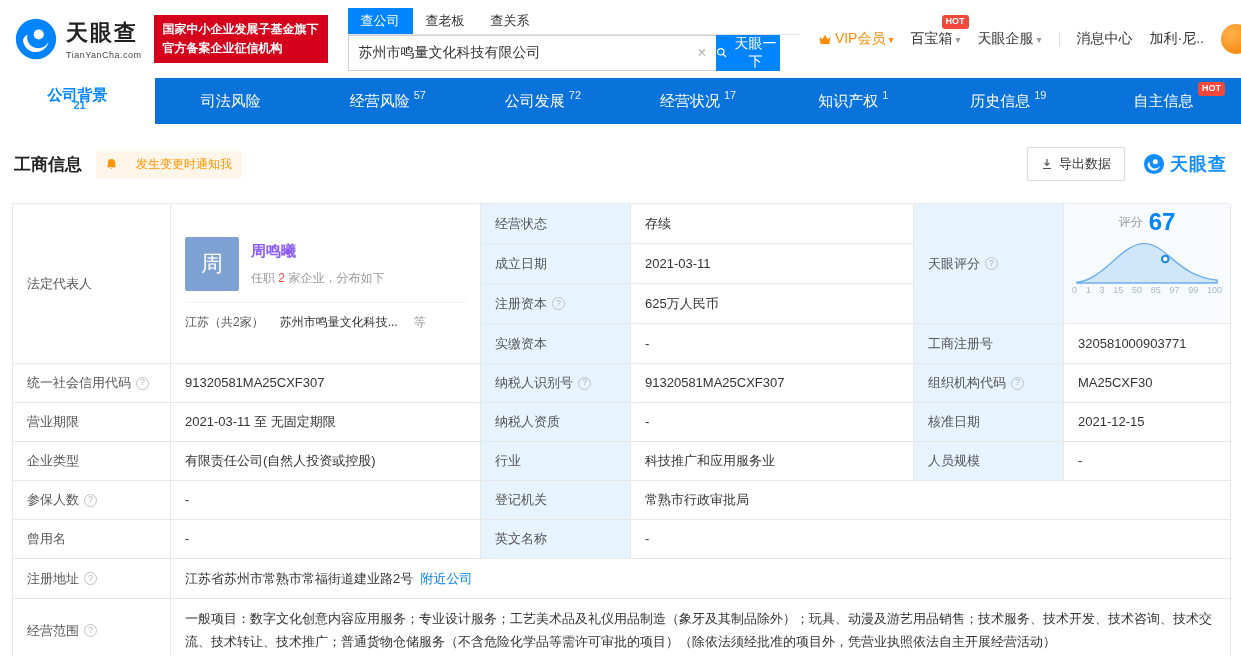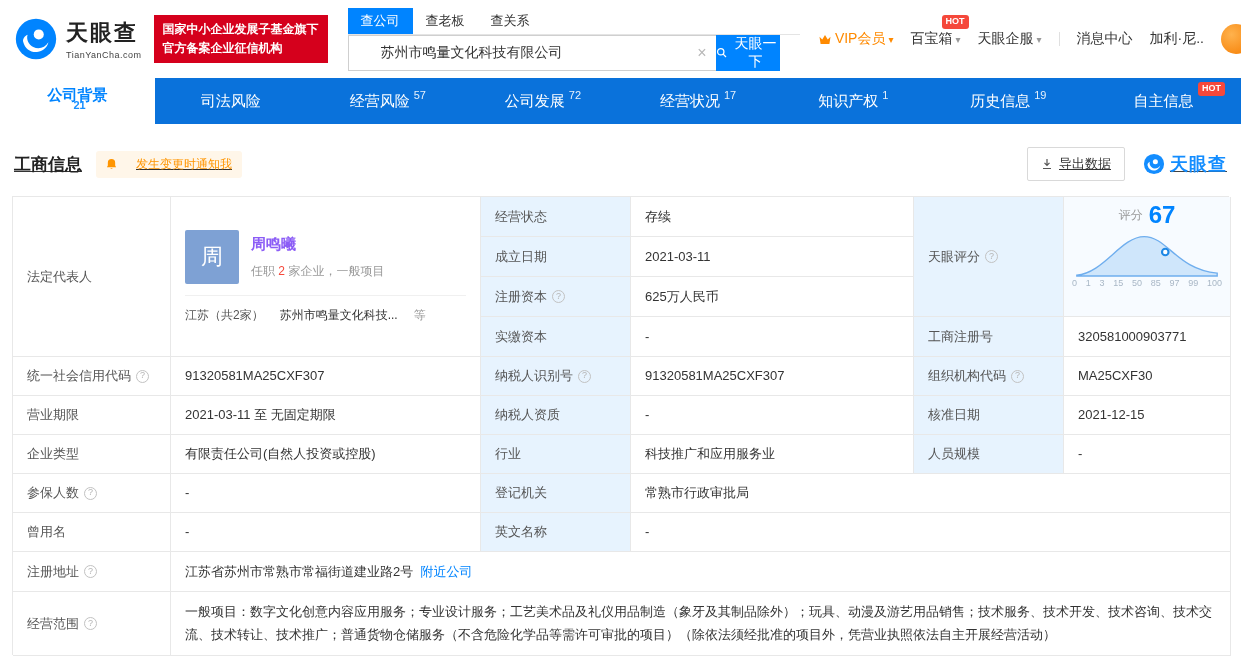--- a/index.html
+++ b/index.html
@@ -12,21 +12,21 @@
   .logo-title { font-size:22px; font-weight:bold; color:#222; letter-spacing:2px; }
   .logo-sub { font-size:9px; color:#444; letter-spacing:.5px; margin-top:2px; }
   .cert { background:#D5001C; color:#fff; font-size:12px; font-weight:bold; line-height:1.6;
     padding:5px 9px; margin-left:12px; white-space:nowrap; }
   .search-block { margin-left:20px; width:452px; }
   .search-tabs { display:flex; border-bottom:1px solid #E4E4E4; }
   .st { font-size:13px; color:#333; padding:4px 13px; cursor:pointer; }
   .st.active { background:#0084FF; color:#fff; }
   .search-row { display:flex; }
   .search-box { position:relative; width:368px; height:36px; border:1px solid #CFCFCF; border-right:none;
-    display:flex; align-items:center; background:#fff;padding-left:22px; }
+    display:flex; align-items:center; background:#fff; }
   .search-box input { border:none; outline:none; width:100%; height:100%; padding:0 30px 0 10px;
     font-size:14px; color:#333; font-family:inherit; }
   .clear-x { position:absolute; right:9px; color:#B8B8B8; font-size:16px; cursor:pointer; line-height:1; }
   .search-btn { width:64px; height:36px; background:#0084FF; color:#fff; border:none; font-size:14px;
     display:flex; align-items:center; justify-content:center; gap:5px; cursor:pointer; font-family:inherit; }
   .top-right { margin-left:auto; display:flex; align-items:center; gap:17px; font-size:14px; color:#333; }
   .tr-item { position:relative; cursor:pointer; white-space:nowrap; display:flex; align-items:center; gap:3px; }
   .vip { color:#FF8A00; }
   .caret { font-style:normal; font-size:10px; color:#999; }
   .vip .caret { color:#FF8A00; }
@@ -39,21 +39,21 @@
   
   .mainnav { display:flex; height:46px; background:#0A72DB; }
   .mtab { flex:1; display:flex; align-items:center; justify-content:center; color:#fff; font-size:15px;
     position:relative; cursor:pointer; }
   .mtab .cnt { font-size:11px; margin-left:4px; position:relative; top:-6px; opacity:.9; }
   .mtab.active { background:#fff; color:#0084FF; font-weight:bold;flex-direction:column; }
   .mtab .hot2 { position:absolute; top:4px; right:16px; background:#F5483B; color:#fff; font-size:9px;
     font-weight:bold; padding:1px 4px; border-radius:3px; line-height:1.3; }
 
   
-  .section-head { display:flex; align-items:center; margin:24px 14px 16px; height:32px;text-decoration:underline; }
+  .section-head { display:flex; align-items:center; margin:24px 14px 23px; height:32px; }
   .section-title { font-size:17px; font-weight:bold; color:#222; }
   .notify { margin-left:14px; background:#FFF6E9; color:#FF9500; font-size:12px; padding:5px 10px;
     border-radius:3px; display:flex; align-items:center; gap:19px; cursor:pointer; }
   .head-right { margin-left:auto; display:flex; align-items:center; gap:18px; }
   .export-btn { border:1px solid #D9D9D9; background:#fff; padding:7px 13px; font-size:13px; color:#333;
     display:flex; align-items:center; gap:6px; border-radius:2px; cursor:pointer; font-family:inherit; }
   .watermark { display:flex; align-items:center; gap:5px; color:#0084FF; font-size:18px; font-weight:bold;
     opacity:.92; letter-spacing:1px; }
 
   
@@ -227,21 +227,21 @@
       <span>法定代表人</span>
     </div>
     <div class="c legal-wrap" style="grid-area:1/2/5/3">
       <div class="legal-top">
         <div class="lavatar">周</div>
         <div>
           <a class="lname">周鸣曦</a>
           <div class="ltenure">
             <span>任职</span>
             <em>2</em>
-            <span>家企业，一般项目</span>
+            <span>家企业，分布如下</span>
           </div>
         </div>
       </div>
       <div class="lregion">
         <span>江苏（共2家）</span>
         <a class="comp">苏州市鸣量文化科技...</a>
         <span class="etc">等</span>
       </div>
     </div>
 

